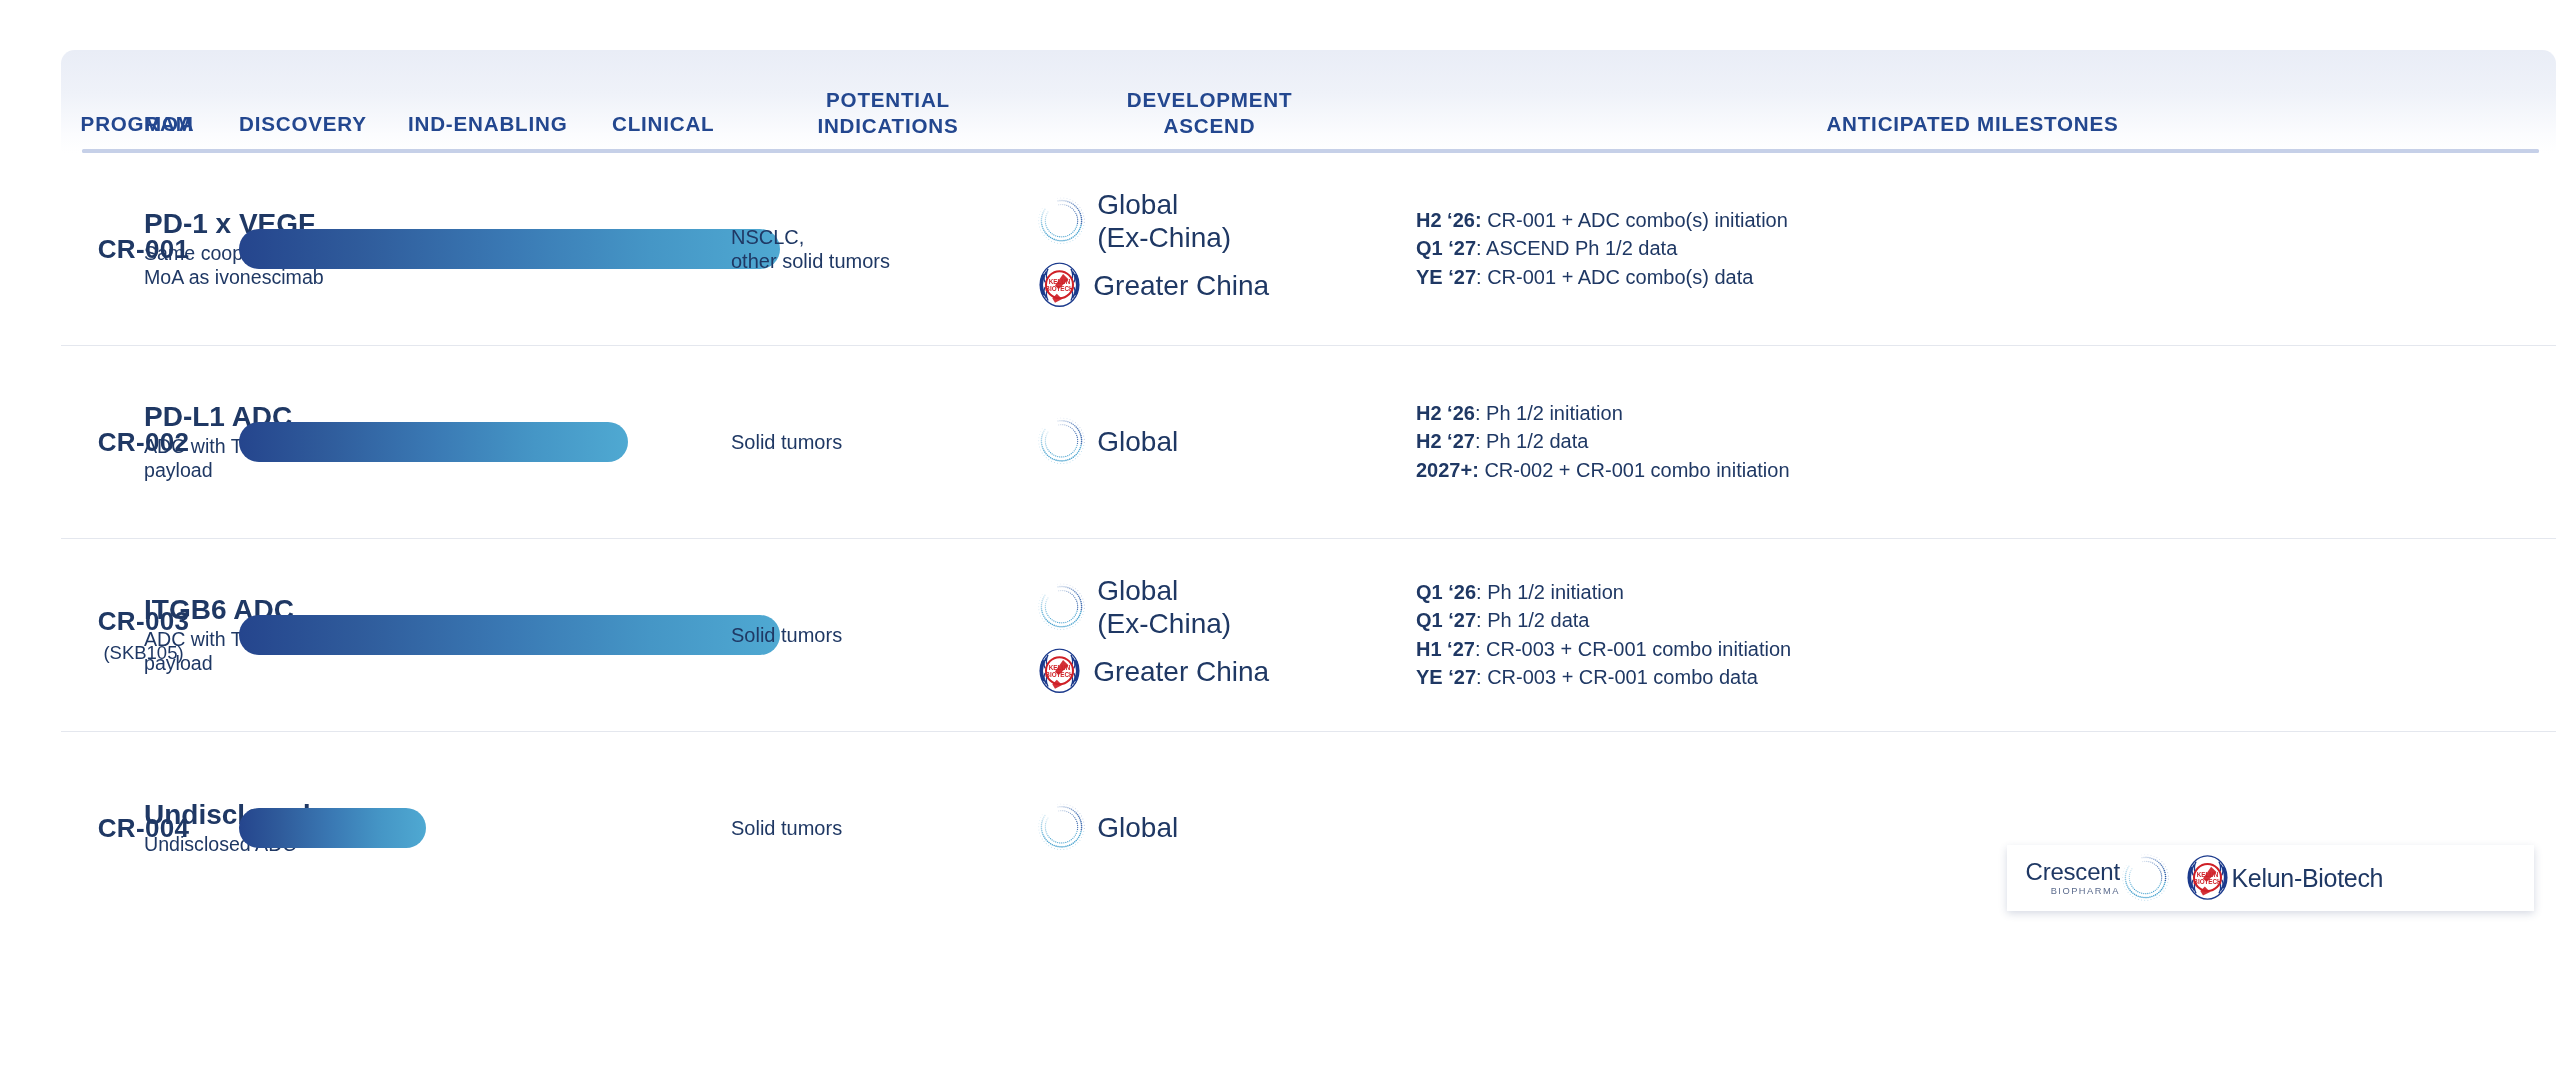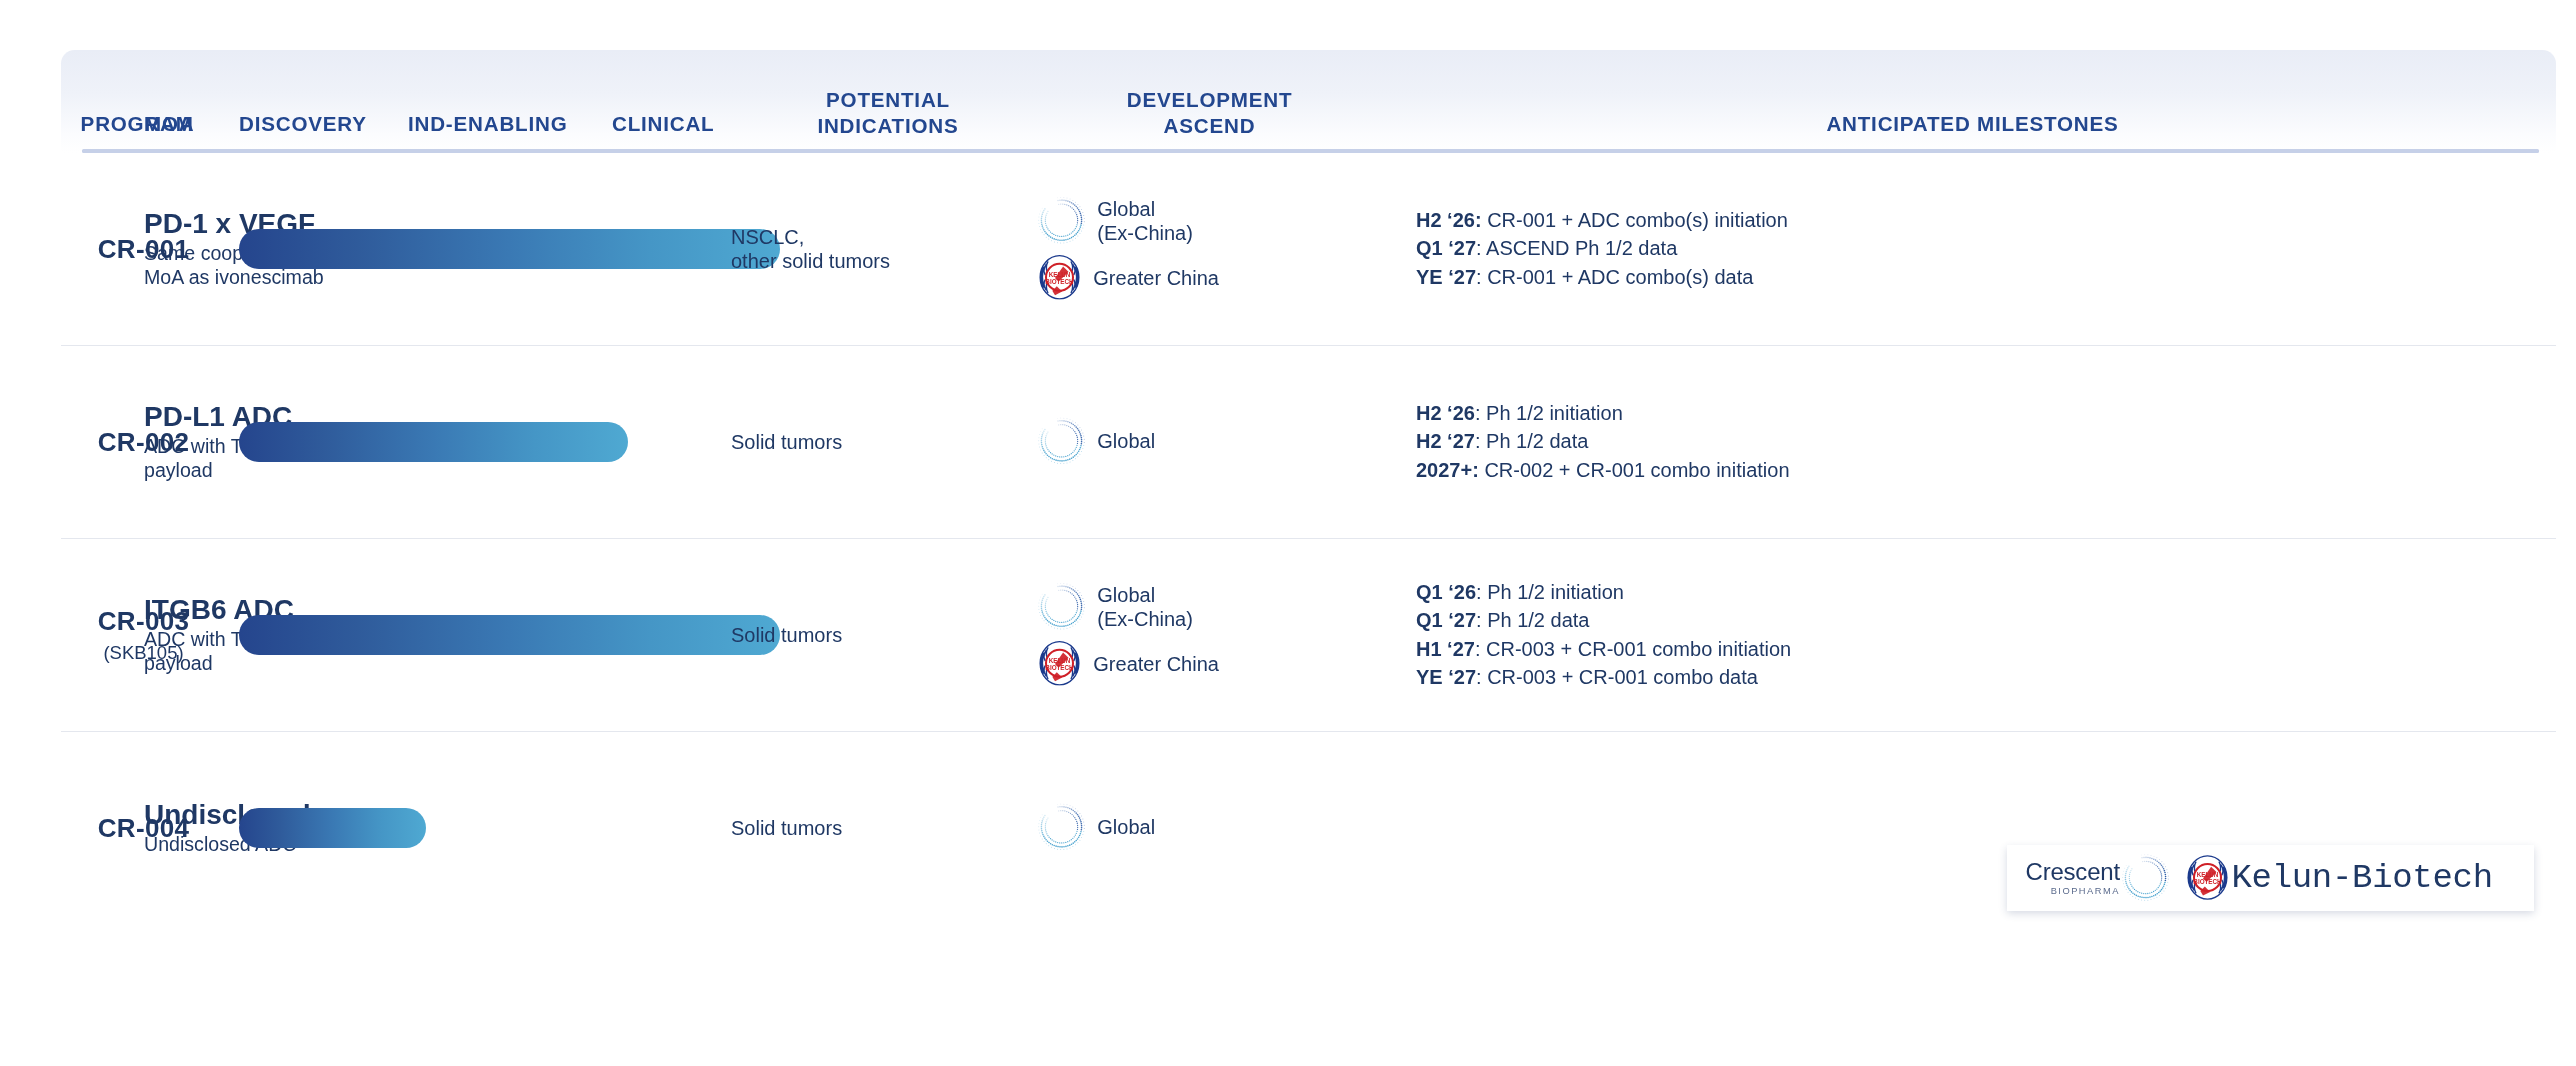--- a/index.html
+++ b/index.html
@@ -79,21 +79,21 @@
     text-align:left;
     font-size:20px;line-height:1.22;color:#1f3864;
     white-space:pre-line;
   }
 
   .c-region{
     position:absolute; left:976px; width:340px; top:50%;
     transform:translateY(-50%);
   }
   .reg-item{display:flex;align-items:center;gap:11.3px;margin:8.2px 0;}
-  .reg-label{font-size:20px;line-height:1.18;color:#1f3864;white-space:pre-line;}
+  .reg-label{font-size:28px;line-height:1.18;color:#1f3864;white-space:pre-line;}
 
   
   .crescent{width:49px;height:49px;flex:0 0 49px;}
   
   .kelun{width:45px;height:45px;flex:0 0 45px;}
 
   .c-miles{
     position:absolute; left:1355px; top:50%;
     transform:translateY(-50%);
     width:1108px;
@@ -110,21 +110,21 @@
     box-shadow:0 2.6px 8.2px rgba(40,60,110,.20);
     display:flex;align-items:center;
     padding:0 18.5px;
     box-sizing:border-box;
     gap:15.5px;
   }
   .lb-crescent{display:flex;align-items:center;gap:1px;}
   .lb-cres-text{display:flex;flex-direction:column;align-items:flex-end;line-height:1;justify-content:space-between;}
   .lb-cres-name{font-size:24px;color:#1f3864;letter-spacing:-0.2px;}
   .lb-cres-sub{font-size:9.3px;color:#5a6a8c;letter-spacing:1.5px;margin-top:2.6px;padding-left:12px;}
-  .lb-kelun-text{font-size:34px;color:#1f3864;letter-spacing:-0.3px;font-family:Liberation Mono, monospace;}
+  .lb-kelun-text{font-size:25px;color:#1f3864;letter-spacing:-0.3px;}
 </style>
 </head>
 <body>
 
 <div class="pipeline">
 
   <div class="thead">
     <div class="hcell h-program">PROGRAM</div>
     <div class="hcell h-moa">MOA</div>
     <div class="hcell h-disc">DISCOVERY</div>

